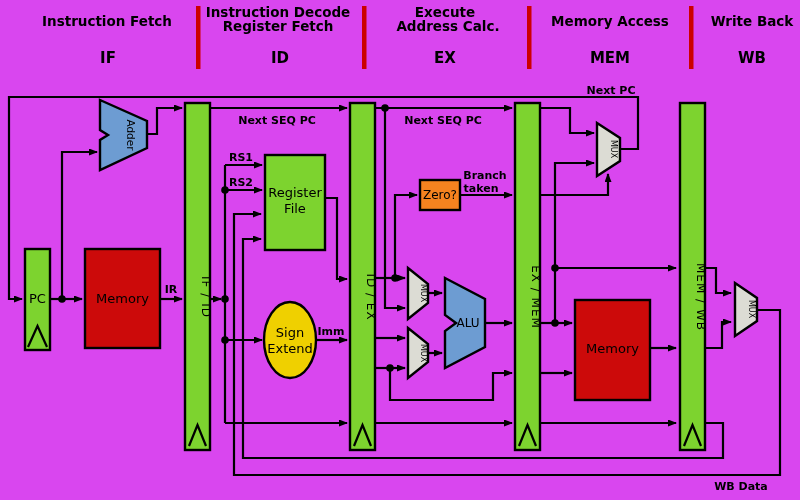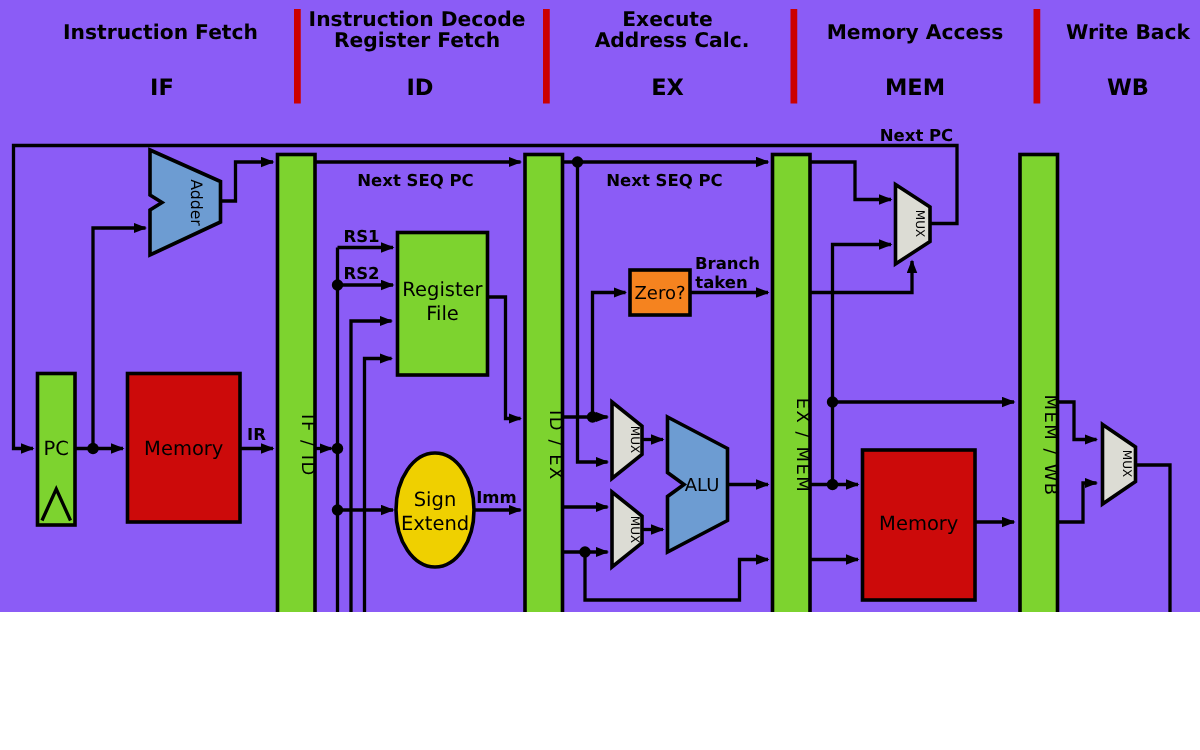--- a/index.html
+++ b/index.html
@@ -1,16 +1,16 @@
 <!DOCTYPE html>
 <html><head>
 <meta charset="utf-8">
 <style>
   html,body{margin:0;padding:0;background:#fff;}
-  #stage{position:relative;width:800px;height:408px;background:#8b5cf6;overflow:hidden;}
+  #stage{position:relative;width:800px;height:500px;background:#d946ef;overflow:hidden;}
   svg{display:block;}
   text{fill:#000;}
   .h1{font:bold 13.5px "DejaVu Sans",sans-serif;}
   .h2{font:bold 15px "DejaVu Sans",sans-serif;}
   .wl{font:bold 11px "DejaVu Sans",sans-serif;}
   .comp{font:13px "DejaVu Sans",sans-serif;}
   .comp-sm{font:12px "DejaVu Sans",sans-serif;}
   .mux-t{font:8px "DejaVu Sans",sans-serif;}
   .bar-t{font:12px "DejaVu Sans",sans-serif;letter-spacing:1px;}
   .adder-t{font:10.5px "DejaVu Sans",sans-serif;}

